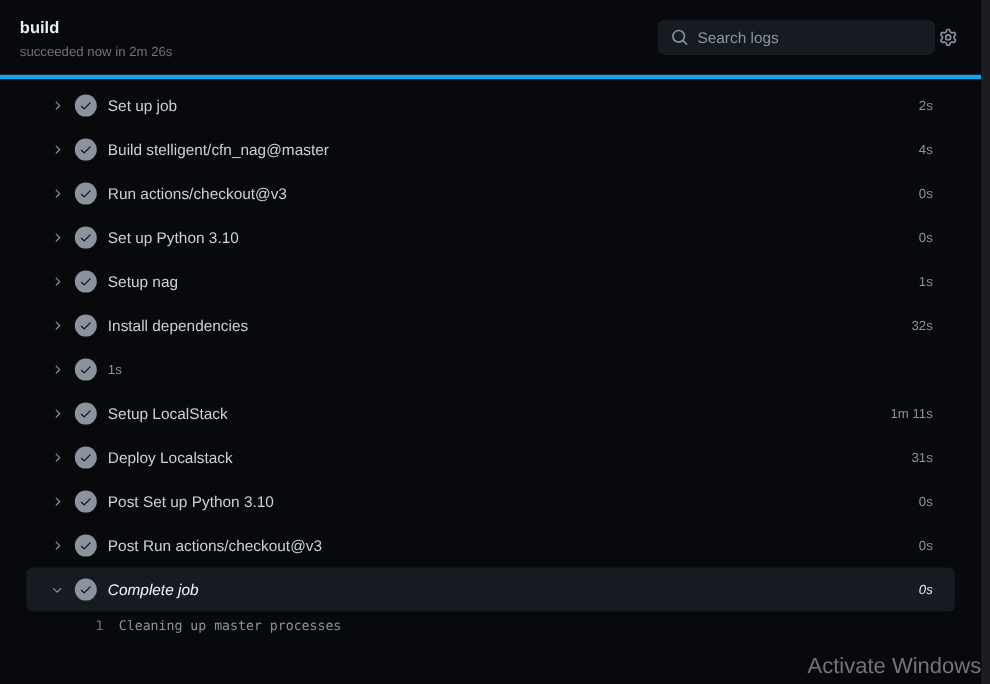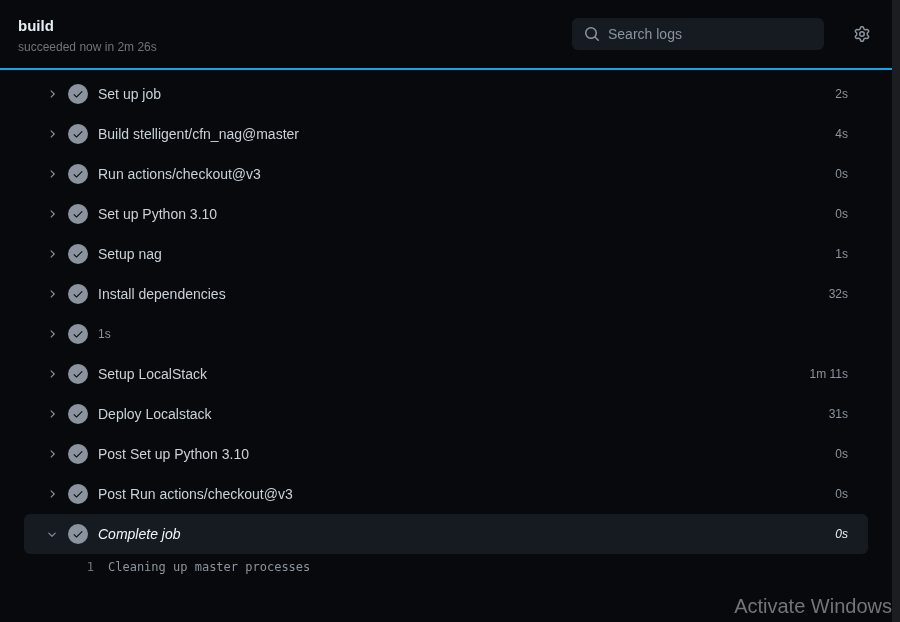--- a/index.html
+++ b/index.html
@@ -12,26 +12,26 @@
       height: 622px;
       overflow: hidden;
       position: relative;
       border-right: 8px solid #1b1d20;
     }
     .header {
       display: flex;
       align-items: flex-start;
       justify-content: space-between;
       padding: 16px 18px 14px 18px;
-      border-bottom: 2px solid #0ea5e9;
+      border-bottom: 4px solid #0ea5e9;
     }
     .header-left { display: flex; flex-direction: column; }
     .title { color: #e6edf3; font-weight: 600; font-size: 15px; line-height: 20px; }
     .subtitle { color: #737373; font-size: 12px; margin-top: 4px; }
-    .header-right { display: flex; align-items: center; gap: 26px; margin-top: 2px; }
+    .header-right { display: flex; align-items: center; gap: 0; margin-top: 2px; }
     .search-box {
       display: flex; align-items: center;
       background: #161b22; border-radius: 6px;
       padding: 6px 12px; width: 252px; height: 32px;
     }
     .search-icon { color: #8b949e; margin-right: 8px; display:flex; }
     .search-input {
       background: transparent; border: none; outline: none;
       color: #c9d1d9; font-size: 14px; width: 100%;
     }

